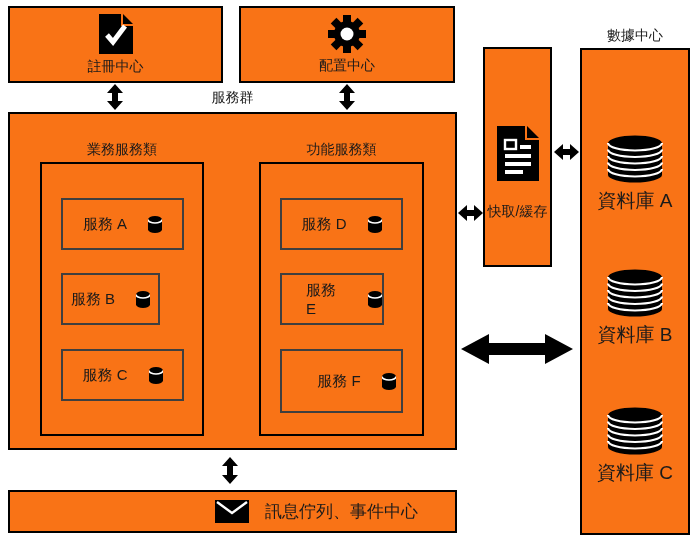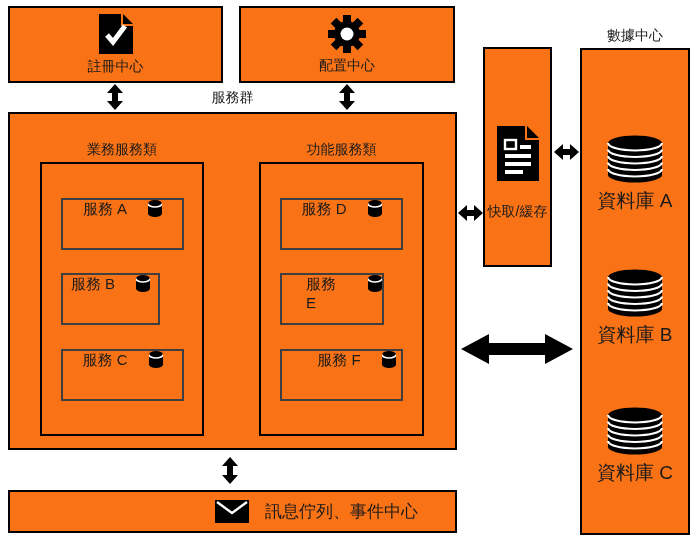--- a/index.html
+++ b/index.html
@@ -7,21 +7,21 @@
     position:relative; width:700px; height:540px; background:#ffffff;
     font-family:"Liberation Sans","DejaVu Sans",sans-serif;
     color:#1a1a1a; overflow:hidden;
   }
   .box {
     position:absolute; background:#f97316; border:2px solid #000000;
     box-sizing:border-box;
   }
   .svc {
     border:2px solid #3f3f3f;
-    display:flex; align-items:flex-start; justify-content:center; gap:21px;
+    display:flex; align-items:center; justify-content:center; gap:21px;
     font-size:15px;
   }
   .caption { position:absolute; text-align:center; font-size:14px; line-height:16px; }
   .center-col {
     display:flex; flex-direction:column; align-items:center; justify-content:center;
   }
   .toplabel { margin-top:4px; font-size:14px; }
   .dbgroup { position:absolute; left:0; width:106px; display:flex; flex-direction:column; align-items:center; }
   .dbgroup .dblabel { margin-top:5px; font-size:19px; }
   .arrow { position:absolute; }
@@ -114,21 +114,21 @@
   </div>
   <div class="box svc" style="left:280px; top:273px; width:104px; height:52px;padding-left:24px;">
     <span>服務 E</span>
     <span>
       <svg width="14" height="17" viewBox="0 0 14 17">
         <path d="M0,3.5 a7,3.5 0 0 1 14,0 v10 a7,3.5 0 0 1 -14,0 z" fill="#000"></path>
         <path d="M0,3.5 a7,3.5 0 0 0 14,0" fill="none" stroke="#fff" stroke-width="1.6"></path>
       </svg>
     </span>
   </div>
-  <div class="box svc" style="left:280px; top:349px; width:123px; height:52px;padding-left:30px;">
+  <div class="box svc" style="left:280px; top:349px; width:123px; height:64px;padding-left:30px;">
     <span>服務 F</span>
     <span>
       <svg width="14" height="17" viewBox="0 0 14 17">
         <path d="M0,3.5 a7,3.5 0 0 1 14,0 v10 a7,3.5 0 0 1 -14,0 z" fill="#000"></path>
         <path d="M0,3.5 a7,3.5 0 0 0 14,0" fill="none" stroke="#fff" stroke-width="1.6"></path>
       </svg>
     </span>
   </div>
 
   <div class="box center-col" style="left:483px; top:47px; width:69px; height:220px; justify-content:flex-end; padding-bottom:44px;">

